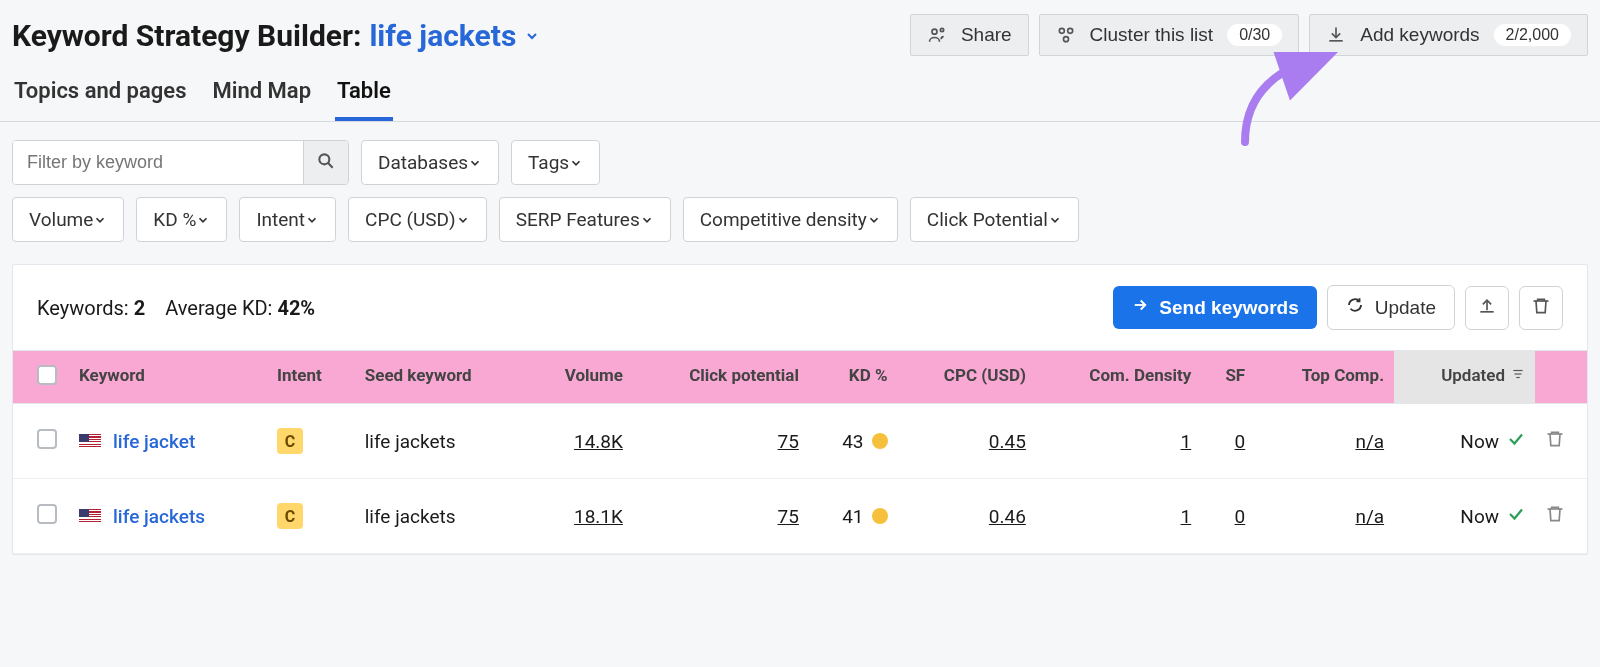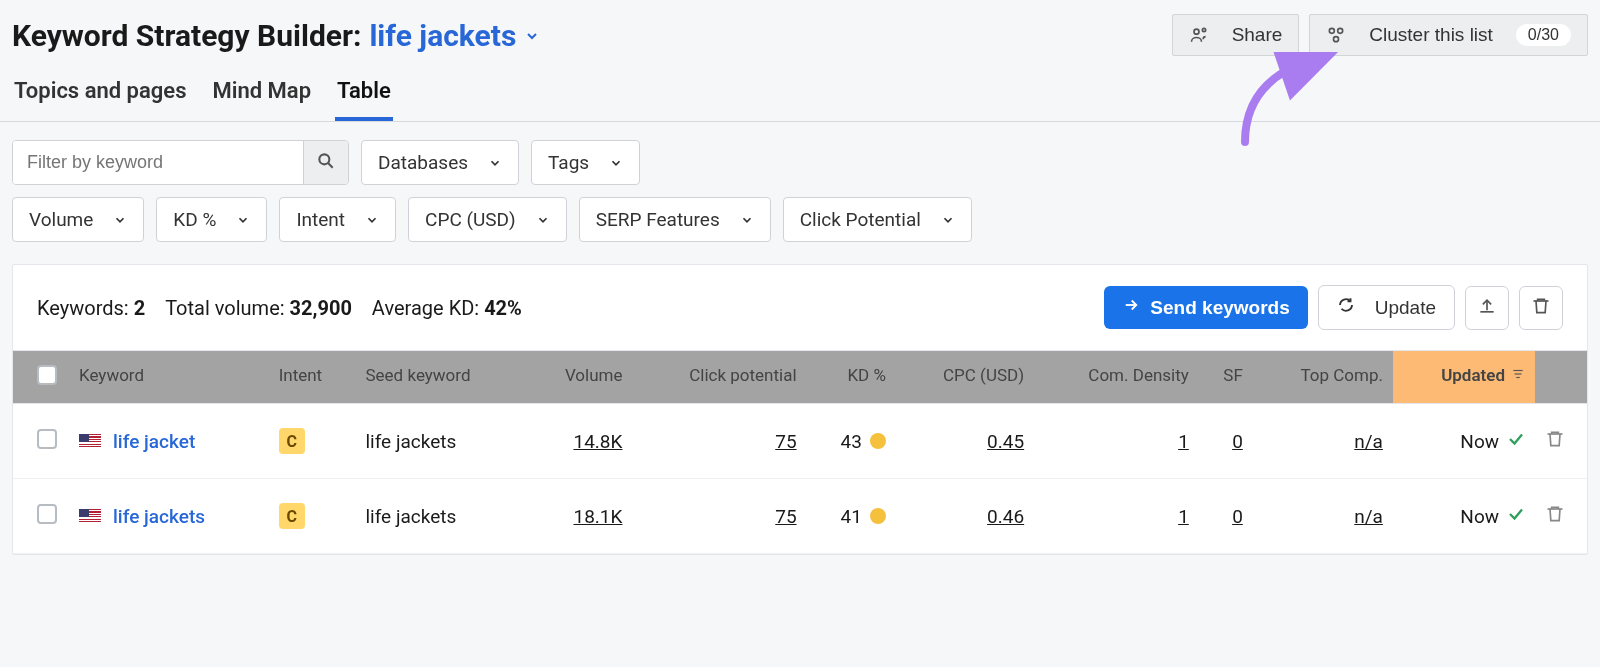--- a/index.html
+++ b/index.html
@@ -1,44 +1,44 @@
 <!DOCTYPE html>
 <html><head>
 <meta charset="utf-8">
 <style>
   * { box-sizing: border-box; margin: 0; padding: 0; }
   body { font-family: -apple-system, BlinkMacSystemFont, "Segoe UI", Roboto, Arial, sans-serif; background: #f6f7f8; color: #1a1a1a; font-size: 18px; width: 1600px; }
   .header { display: flex; justify-content: space-between; align-items: center; padding: 14px 12px 10px 12px; }
   .title-wrap { display: flex; align-items: center; gap: 8px; font-size: 30px; font-weight: 700; }
   .title-keyword { color: #2767d8; font-weight: 700; display: inline-flex; align-items: center; gap: 8px; }
   .header-actions { display: flex; gap: 10px; }
-  .btn { display: inline-flex; align-items: center; gap: 23px; padding: 9px 16px; border: 1px solid #d1d5da; background: #eceef0; border-radius: 2px; font-size: 19px; color: #333; cursor: pointer; font-weight: 500; }
+  .btn { display: inline-flex; align-items: center; gap: 14px; padding: 9px 16px; border: 1px solid #d1d5da; background: #eceef0; border-radius: 2px; font-size: 19px; color: #333; cursor: pointer; font-weight: 500; }
   .btn .pill { background: #fff; border-radius: 999px; padding: 2px 12px; font-size: 16px; color: #333; font-weight: 500; }
   .tabs { display: flex; gap: 22px; padding: 0 12px; border-bottom: 1px solid #d6d9dd; font-size: 22px; font-weight: 600; }
   .tab { padding: 12px 2px 14px 2px; color: #333; cursor: pointer; border-bottom: 4px solid transparent; }
   .tab.active { border-bottom-color: #2767d8; color: #111; }
   .filters { display: flex; flex-wrap: wrap; gap: 12px; padding: 18px 20px 8px 12px; align-items: center; }
   .filter-row { display: flex; gap: 12px; width: 100%; }
   .search-wrap { display: flex; border: 1px solid #cfd3d8; border-radius: 4px; background: #fff; overflow: hidden; }
   .search-wrap input { border: none; padding: 10px 14px; font-size: 18px; width: 290px; outline: none; background: #fff; }
   .search-wrap .sbtn { background: #eceef0; border: none; border-left: 1px solid #cfd3d8; padding: 0 12px; cursor: pointer; display: flex; align-items: center; }
-  .dd { display: inline-flex; align-items: center; gap: 20px; padding: 10px 16px; border: 1px solid #cfd3d8; background: #fff; border-radius: 4px; font-size: 19px; color: #333; cursor: pointer; }
+  .dd { display: inline-flex; align-items: center; gap: 0; padding: 10px 16px; border: 1px solid #cfd3d8; background: #fff; border-radius: 4px; font-size: 19px; color: #333; cursor: pointer; }
   .chev { width: 14px; height: 14px; }
   .chev svg, .icon svg { display: block; }
   .panel { margin: 14px 12px; background: #fff; border: 1px solid #e3e6ea; border-radius: 2px; }
   .panel-head { display: flex; justify-content: space-between; align-items: center; padding: 20px 24px; }
   .stats { display: flex; gap: 20px; font-size: 20px; }
   .stats b { font-weight: 700; }
   .panel-actions { display: flex; gap: 10px; align-items: center; }
   .btn-primary { display: inline-flex; align-items: center; gap: 10px; padding: 10px 18px; background: #1a73e8; color: #fff; border: none; border-radius: 6px; font-size: 19px; cursor: pointer; font-weight: 600; text-align: center; }
-  .btn-outline { display: inline-flex; align-items: center; gap: 20px; padding: 10px 18px; background: #fff; border: 1px solid #cfd3d8; border-radius: 6px; font-size: 19px; cursor: pointer; font-weight: 500; color: #333; text-align: right; }
+  .btn-outline { display: inline-flex; align-items: center; gap: 11px; padding: 10px 18px; background: #fff; border: 1px solid #cfd3d8; border-radius: 6px; font-size: 19px; cursor: pointer; font-weight: 500; color: #333; text-align: right; }
   .iconbtn { width: 44px; height: 44px; display: inline-flex; align-items: center; justify-content: center; border: 1px solid #cfd3d8; background: #fff; border-radius: 6px; cursor: pointer; }
   table { width: 100%; border-collapse: collapse; }
-  thead th { text-align: left; font-weight: 400; color: #444; padding: 14px 10px; background: #a3a3a3; border-top: 1px solid #e3e6ea; border-bottom: 1px solid #e3e6ea; font-size: 17px; vertical-align: top; }
-  thead th.sorted { background: #fdba74; font-weight: 600; }
+  thead th { text-align: left; font-weight: 700; color: #444; padding: 14px 10px; background: #f9a8d4; border-top: 1px solid #e3e6ea; border-bottom: 1px solid #e3e6ea; font-size: 17px; vertical-align: top; }
+  thead th.sorted { background: #e5e5e5; font-weight: 600; }
   thead th.r { text-align: right; }
   tbody td { padding: 24px 10px; border-bottom: 1px solid #eef0f2; font-size: 19px; vertical-align: middle; }
   tbody td.r { text-align: right; text-decoration: underline; }
   .check { width: 20px; height: 20px; border: 2px solid #b7bcc3; border-radius: 4px; background: #fff; display: inline-block; }
   .kw-cell { display: flex; align-items: center; gap: 12px; }
   .flag { width: 22px; height: 15px; display: inline-block; position: relative; background: linear-gradient(to bottom, #b22234 0 8%, #fff 8% 16%, #b22234 16% 24%, #fff 24% 32%, #b22234 32% 40%, #fff 40% 48%, #b22234 48% 56%, #fff 56% 64%, #b22234 64% 72%, #fff 72% 80%, #b22234 80% 88%, #fff 88% 100%); }
   .flag::before { content: ""; position: absolute; left: 0; top: 0; width: 44%; height: 54%; background: #3c3b6e; }
   .kw-link { color: #2767d8; font-weight: 500; cursor: pointer; }
   .intent-badge { width: 26px; height: 26px; background: #ffd76a; color: #6b4a00; font-weight: 700; border-radius: 4px; display: inline-flex; align-items: center; justify-content: center; font-size: 16px; }
   .kd-cell { display: inline-flex; align-items: center; gap: 8px; }
@@ -81,20 +81,31 @@
       <span class="icon">
           <svg width="20" height="20" viewBox="0 0 24 24" fill="none" stroke="#555" stroke-width="2">
             <circle cx="7" cy="7" r="3"></circle>
             <circle cx="17" cy="7" r="3"></circle>
             <circle cx="12" cy="17" r="3"></circle>
           </svg>
         </span>
       <span>Cluster this list</span>
       <span class="pill">0/30</span>
     </button>
+    <button class="btn">
+      <span class="icon">
+          <svg width="20" height="20" viewBox="0 0 24 24" fill="none" stroke="#555" stroke-width="2">
+            <path d="M12 3v12"></path>
+            <polyline points="7 10 12 15 17 10"></polyline>
+            <path d="M4 19h16"></path>
+          </svg>
+        </span>
+      <span>Add keywords</span>
+      <span class="pill">2/2,000</span>
+    </button>
   </div>
 </div>
 
 <div class="tabs">
   <div class="tab">Topics and pages</div>
   <div class="tab">Mind Map</div>
   <div class="tab active">Table</div>
 </div>
 
 <div class="filters">
@@ -160,35 +171,42 @@
       </div>
     <div class="dd">
         <span>SERP Features</span>
         <span class="chev">
           <svg width="14" height="14" viewBox="0 0 24 24" fill="none" stroke="#333" stroke-width="3">
             <polyline points="6 9 12 15 18 9"></polyline>
           </svg>
         </span>
       </div>
     <div class="dd">
+        <span>Competitive density</span>
+        <span class="chev">
+          <svg width="14" height="14" viewBox="0 0 24 24" fill="none" stroke="#333" stroke-width="3">
+            <polyline points="6 9 12 15 18 9"></polyline>
+          </svg>
+        </span>
+      </div>
+    <div class="dd">
         <span>Click Potential</span>
         <span class="chev">
           <svg width="14" height="14" viewBox="0 0 24 24" fill="none" stroke="#333" stroke-width="3">
             <polyline points="6 9 12 15 18 9"></polyline>
           </svg>
         </span>
       </div>
   </div>
 </div>
 
 <div class="panel">
   <div class="panel-head">
     <div class="stats">
       <span><span>Keywords: </span><b>2</b></span>
-      <span><span>Total volume: </span><b>32,900</b></span>
       <span><span>Average KD: </span><b>42%</b></span>
     </div>
     <div class="panel-actions">
       <button class="btn-primary">
         <span><svg width="18" height="18" viewBox="0 0 24 24" fill="none" stroke="#fff" stroke-width="2.5">
               <path d="M5 12h14"></path>
               <polyline points="13 6 19 12 13 18"></polyline>
             </svg></span>
         <span>Send keywords</span>
       </button>

